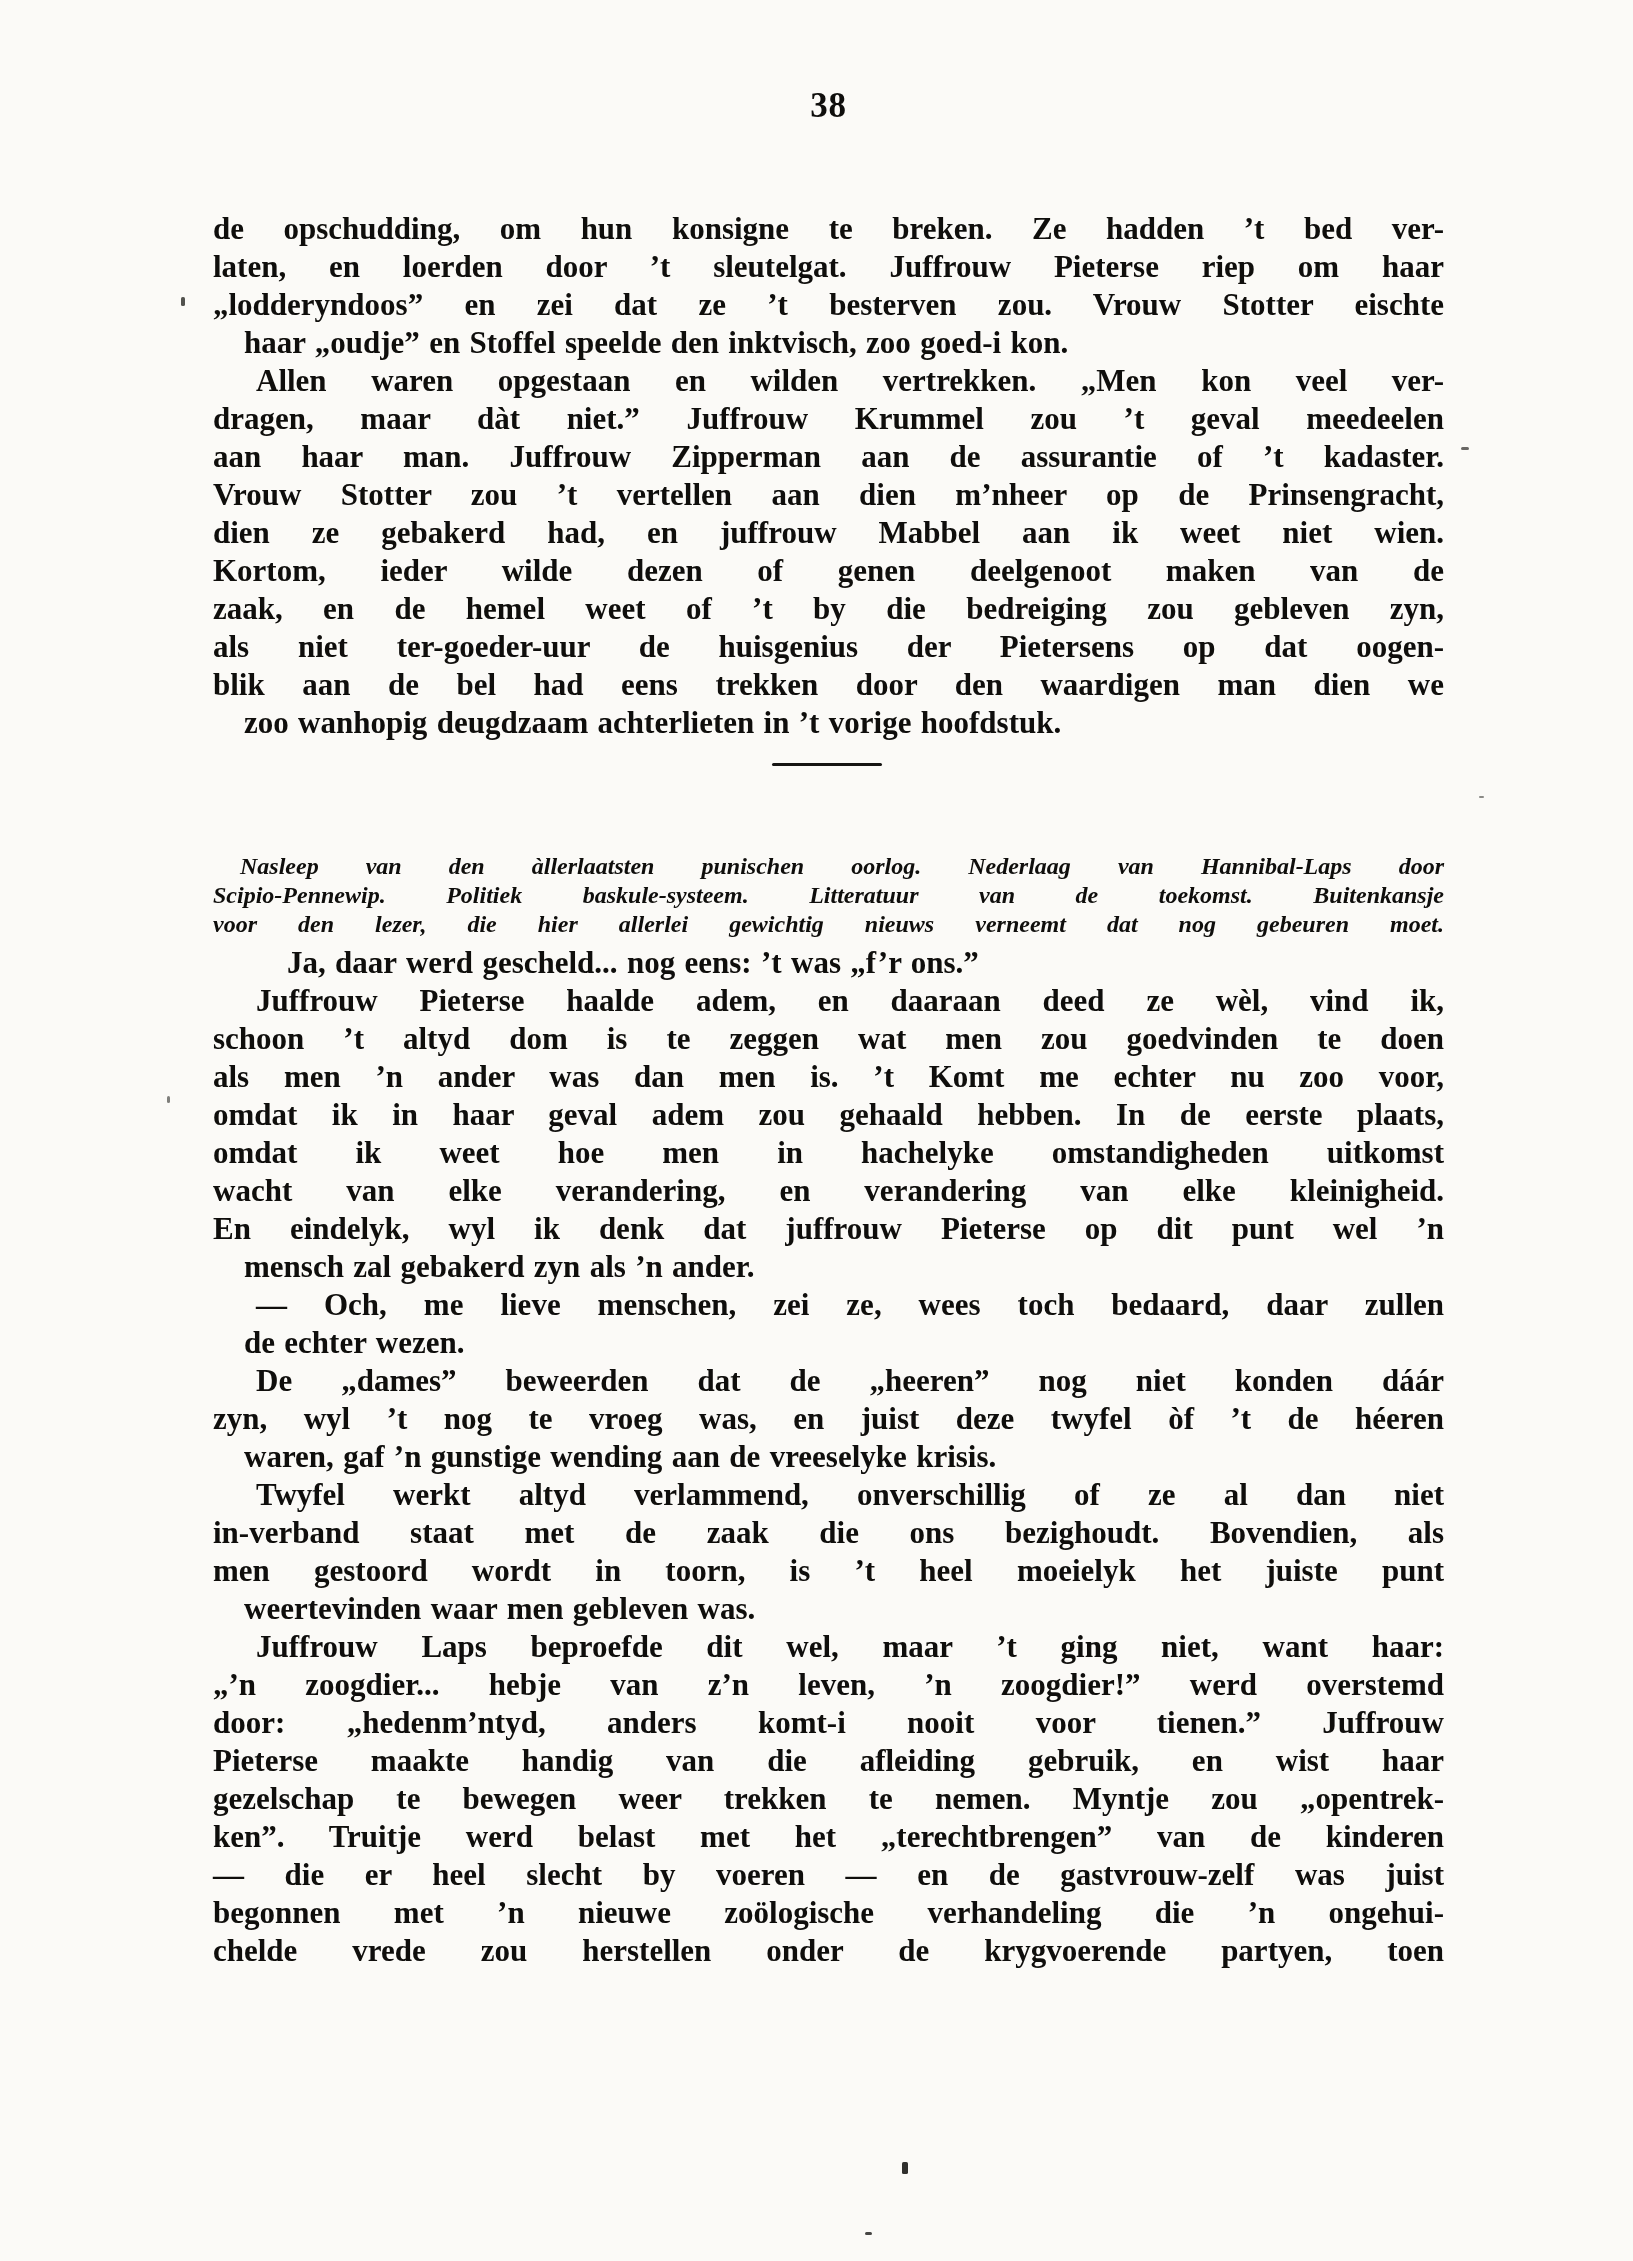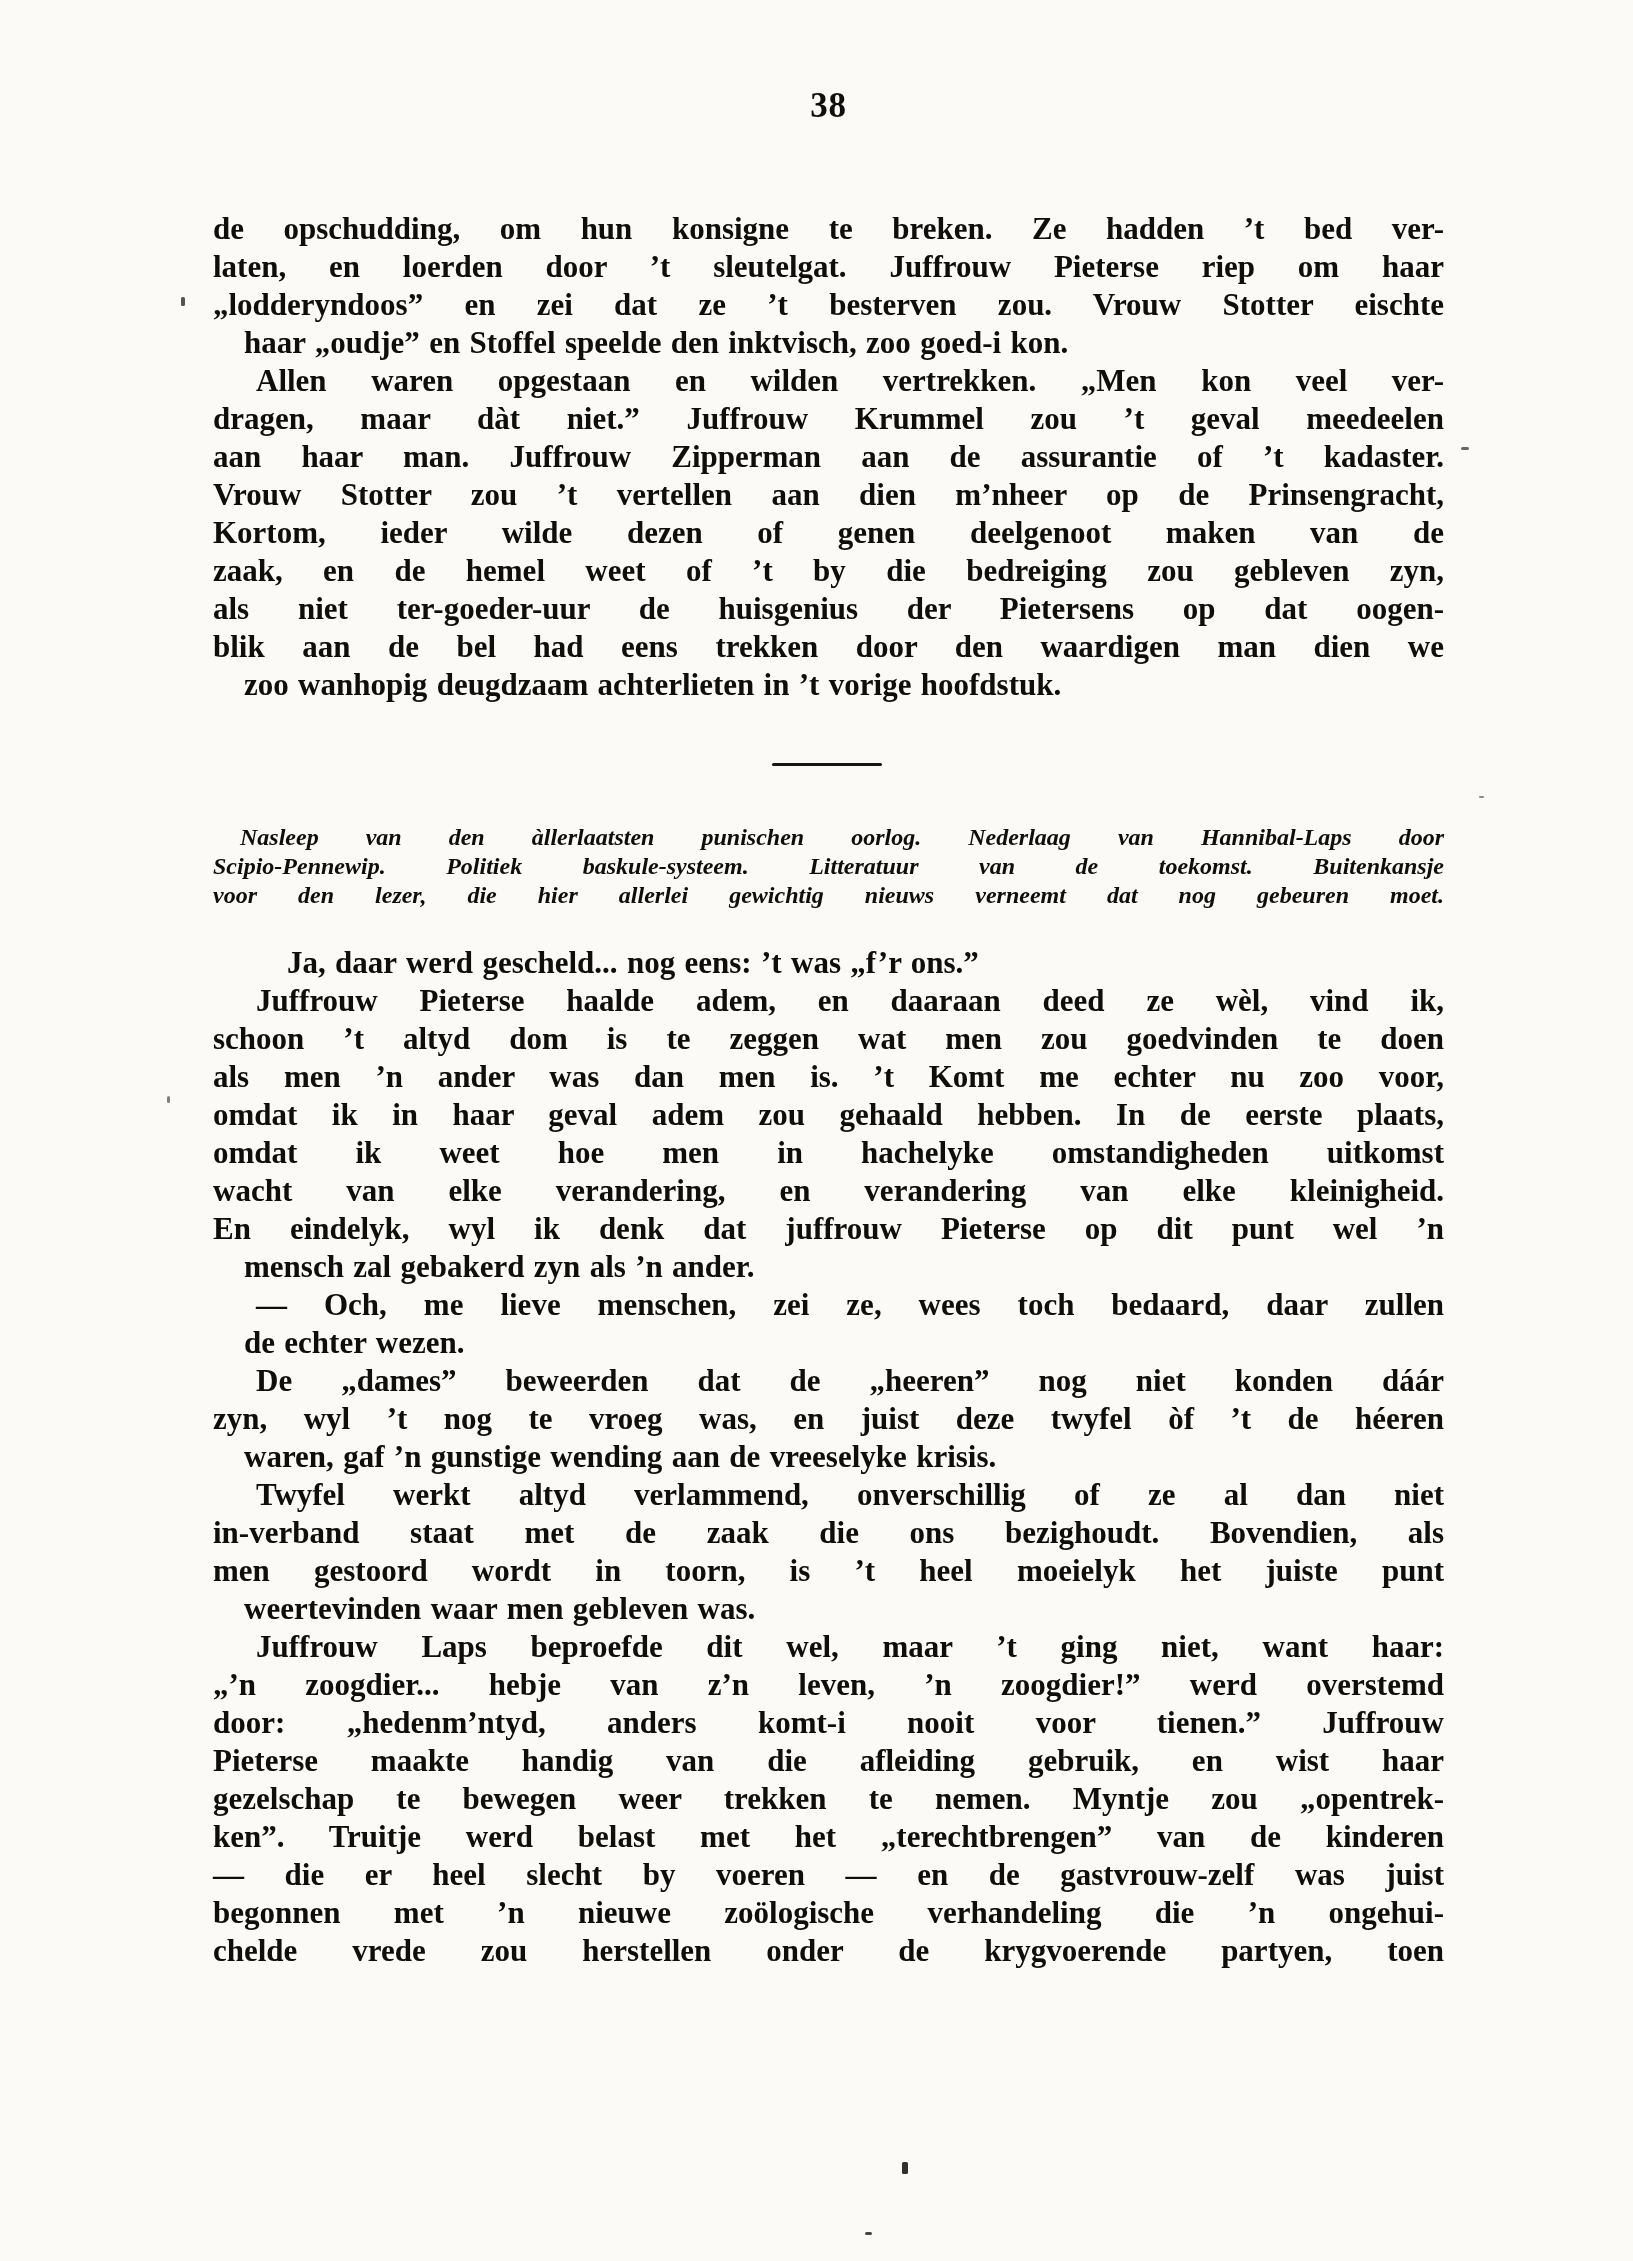--- a/index.html
+++ b/index.html
@@ -40,21 +40,21 @@
   .line.indent { text-indent: 43px; }
   .line.end    { text-align-last: left; margin-left: 31px; }
 
   #chapter-summary .line {
     font-size: 24px;
     font-style: italic;
     line-height: 29px;
     height: 29px;
     word-spacing: 2.4px;
   }
-  #chapter-summary .line.indent { text-indent: 27px; }
+  #chapter-summary .line.indent { text-indent: 27px; margin-top: 29px; }
 
   .divider {
     position: absolute;
     left: 772px; top: 763px;
     width: 110px; height: 3.1px;
     background: #161513;
     border-radius: 1.6px;
   }
   .speck {
     position: absolute;
@@ -70,20 +70,21 @@
 
 <div id="section-top" class="block">
     <div class="line">de opschudding, om hun konsigne te breken. Ze hadden ’t bed ver-</div>
     <div class="line">laten, en loerden door ’t sleutelgat. Juffrouw Pieterse riep om haar</div>
     <div class="line">„lodderyndoos” en zei dat ze ’t besterven zou. Vrouw Stotter eischte</div>
     <div class="line end">haar „oudje” en Stoffel speelde den inktvisch, zoo goed-i kon.</div>
     <div class="line indent">Allen waren opgestaan en wilden vertrekken. „Men kon veel ver-</div>
     <div class="line">dragen, maar dàt niet.” Juffrouw Krummel zou ’t geval meedeelen</div>
     <div class="line">aan haar man. Juffrouw Zipperman aan de assurantie of ’t kadaster.</div>
     <div class="line">Vrouw Stotter zou ’t vertellen aan dien m’nheer op de Prinsengracht,</div>
+    <div class="line">dien ze gebakerd had, en juffrouw Mabbel aan ik weet niet wien.</div>
     <div class="line">Kortom, ieder wilde dezen of genen deelgenoot maken van de</div>
     <div class="line">zaak, en de hemel weet of ’t by die bedreiging zou gebleven zyn,</div>
     <div class="line">als niet ter-goeder-uur de huisgenius der Pietersens op dat oogen-</div>
     <div class="line">blik aan de bel had eens trekken door den waardigen man dien we</div>
     <div class="line end">zoo wanhopig deugdzaam achterlieten in ’t vorige hoofdstuk.</div>
   </div>
 
 <div class="divider"></div>
 
 <div id="chapter-summary" class="block">

